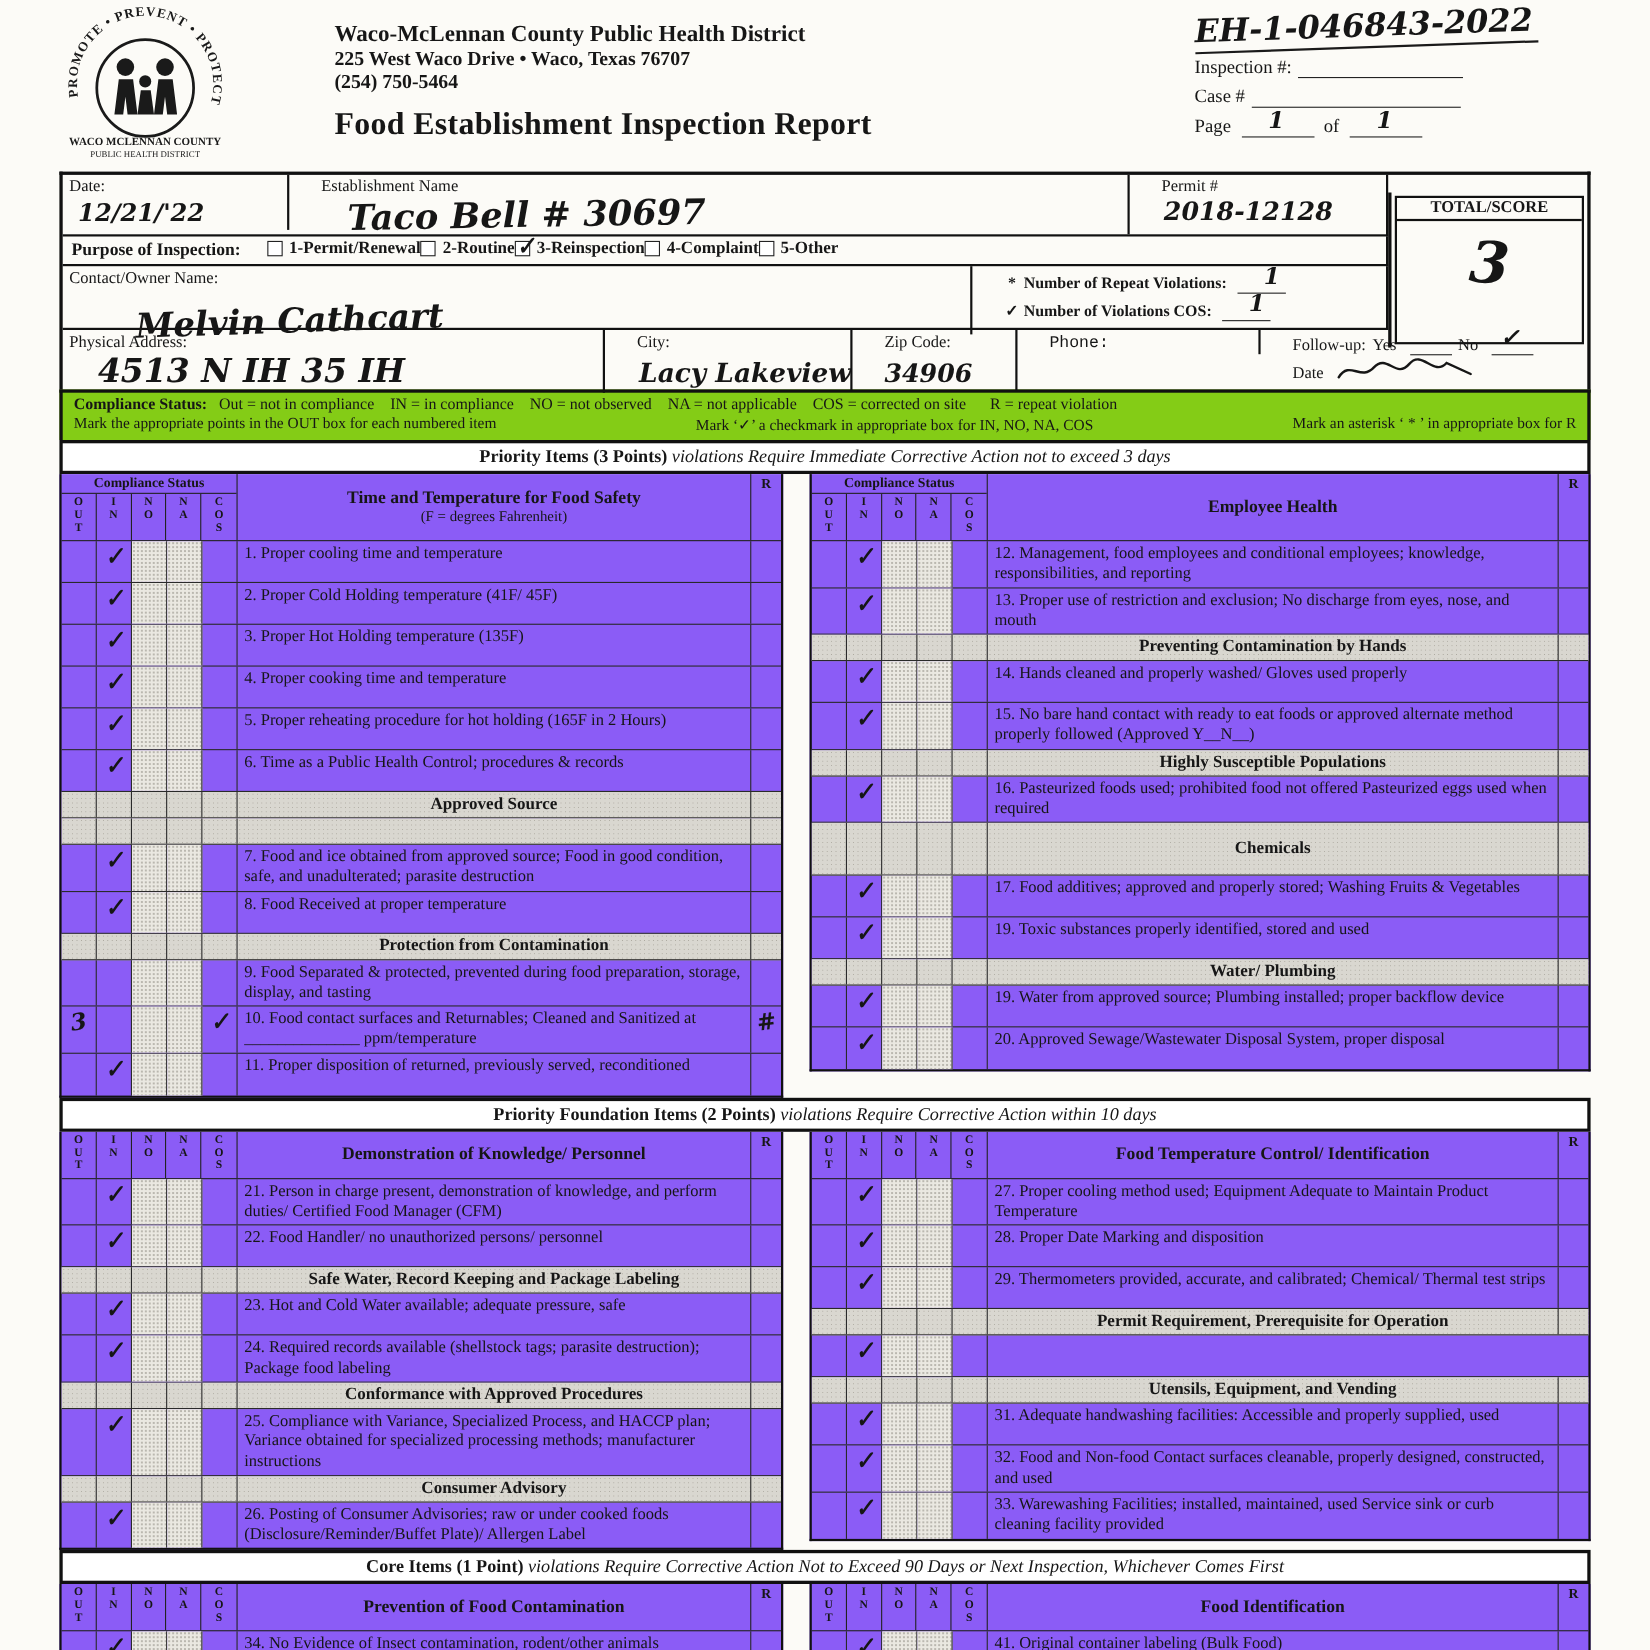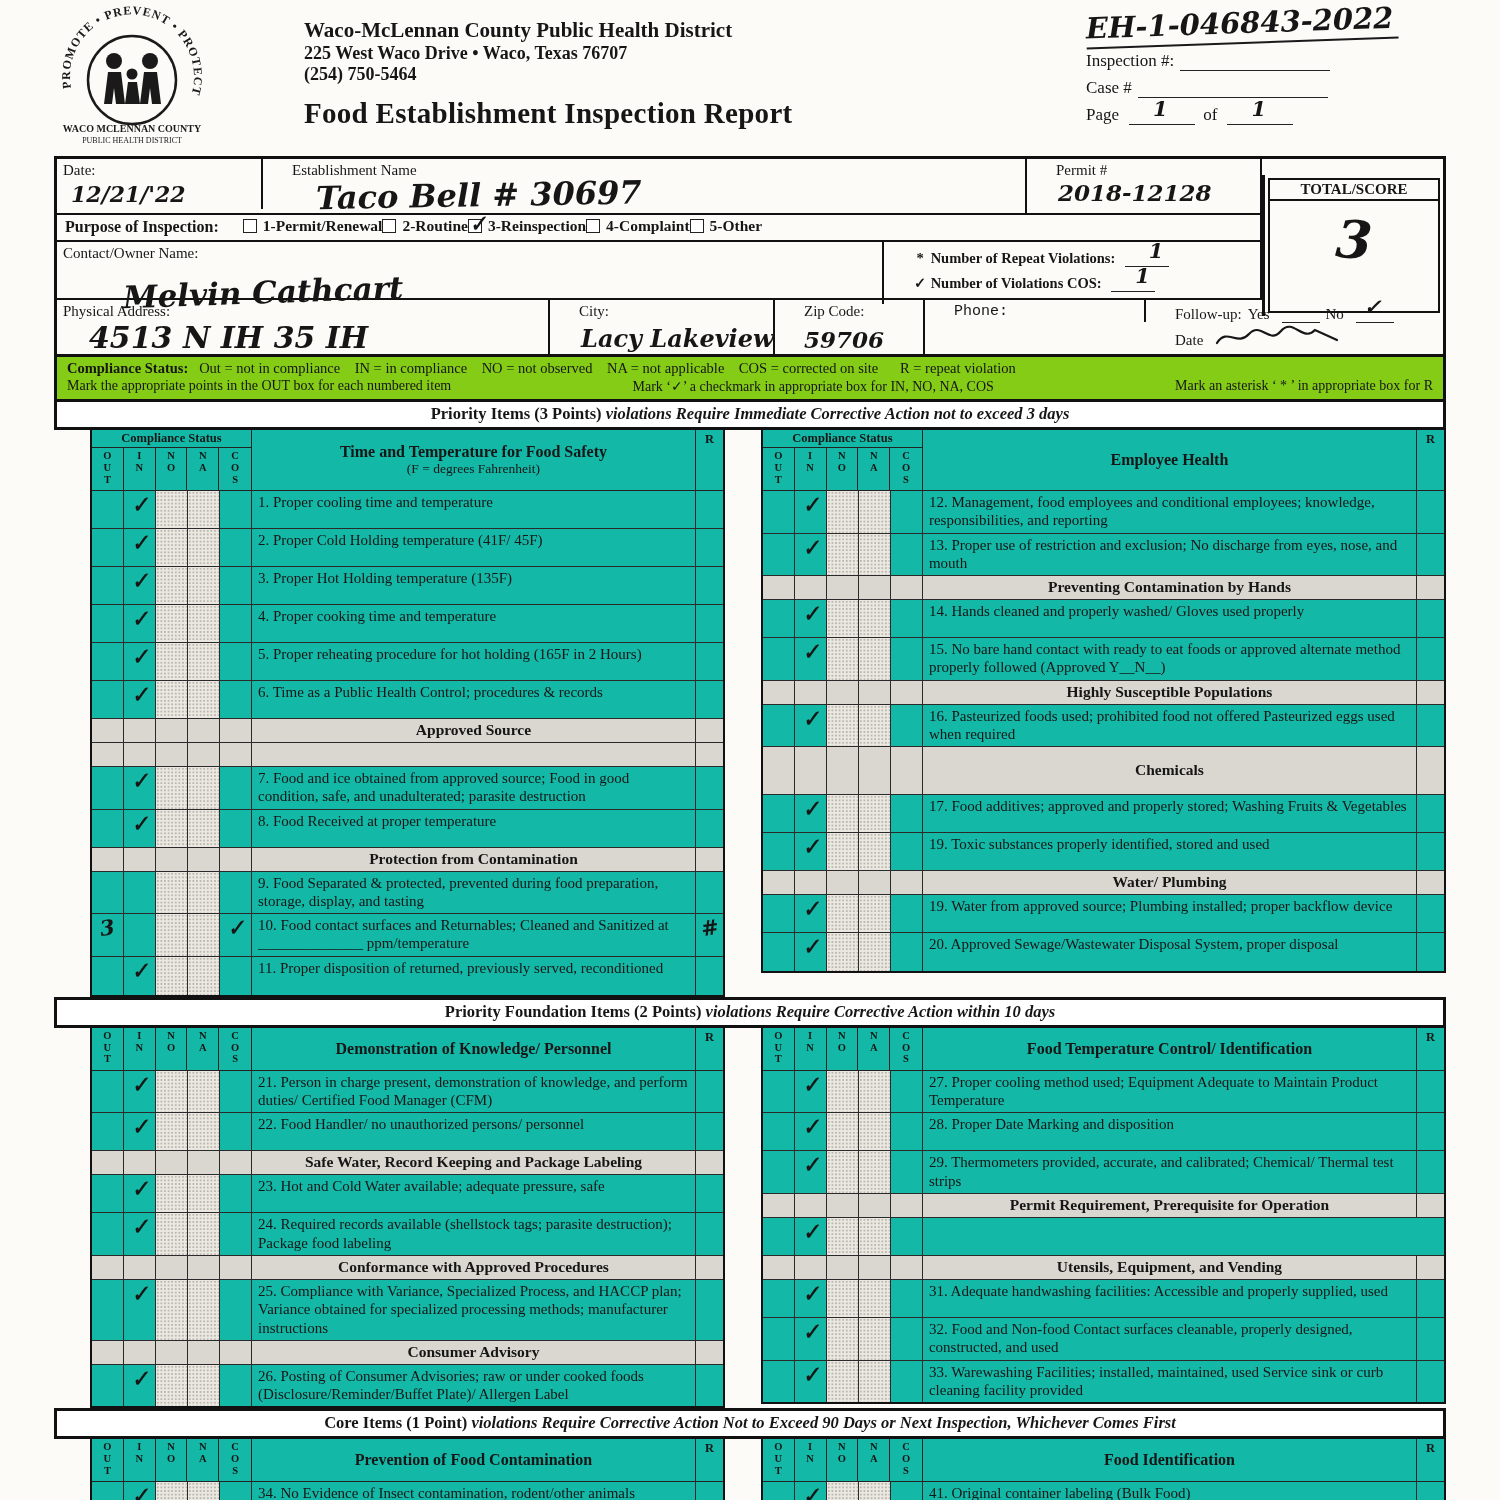--- a/index.html
+++ b/index.html
@@ -60,23 +60,23 @@
 
   
   .legend{border:3px solid #111;border-bottom:0;background:#84cc16;padding:3px 10px 4px;}
   .l1{white-space:pre-wrap;font-size:14.5px;}
   .l1 .lg-b{font-weight:bold;}
   .l2{display:flex;justify-content:space-between;font-size:14px;margin-top:1px;}
 
   
   .banner{border:3px solid #111;text-align:center;font-size:16.5px;padding:2px 0 3px;background:#fff;}
   .banner-bold{font-weight:bold;}
-  .banner-italic{font-weight:bold;font-style:italic;}
+  .banner-italic{font-weight:normal;font-style:italic;}
   .panels{display:flex;justify-content:space-between;background:#fcfbf7;}
-  .panel{border:2.5px solid #111;border-top:0;background:#14b8a6;align-self:flex-start;margin-left:36px;}
+  .panel{border:2.5px solid #111;border-top:0;background:#8b5cf6;align-self:flex-start;}
   .panel:first-child{width:658px;}
   .panel:last-child{width:710px;}
   .phead{display:flex;border-bottom:1.3px solid #222;align-items:stretch;}
   .phead-status{width:160px;flex:none;display:flex;flex-direction:column;border-right:1.3px solid #222;}
   .phead-cs{font-size:12.5px;font-weight:bold;text-align:center;border-bottom:1.3px solid #222;padding:1px 0;}
   .phead-letters{display:flex;flex:1;min-height:42px;}
   .phead-letter{width:32px;border-right:1.3px solid #222;font-size:10.5px;font-weight:bold;text-align:center;line-height:1.12;white-space:pre-line;padding-top:2px;}
   .phead-letter:last-child{border-right:0;}
   .phead-title{flex:1;border-right:1.3px solid #222;display:flex;flex-direction:column;justify-content:center;text-align:center;padding:3px;}
   .pt-main{font-weight:bold;font-size:16px;}
@@ -212,21 +212,21 @@
       <div class="cell c-addr">
         <span class="lbl">Physical Address:</span>
         <div class="hw hw-addr">4513 N IH 35 IH</div>
       </div>
       <div class="cell c-city">
         <span class="lbl">City:</span>
         <div class="hw hw-city">Lacy Lakeview</div>
       </div>
       <div class="cell c-zip">
         <span class="lbl">Zip Code:</span>
-        <div class="hw hw-zip">59706</div>
+        <div class="hw hw-zip">34906</div>
       </div>
       <div class="cell c-phone">
         <span class="lbl">Phone:</span>
       </div>
       <div class="cell c-fu">
         <div class="fu-line">
           <span>Follow-up:</span>
           <span>Yes</span>
             <span class="uline w40"></span>
           <span>No</span>

